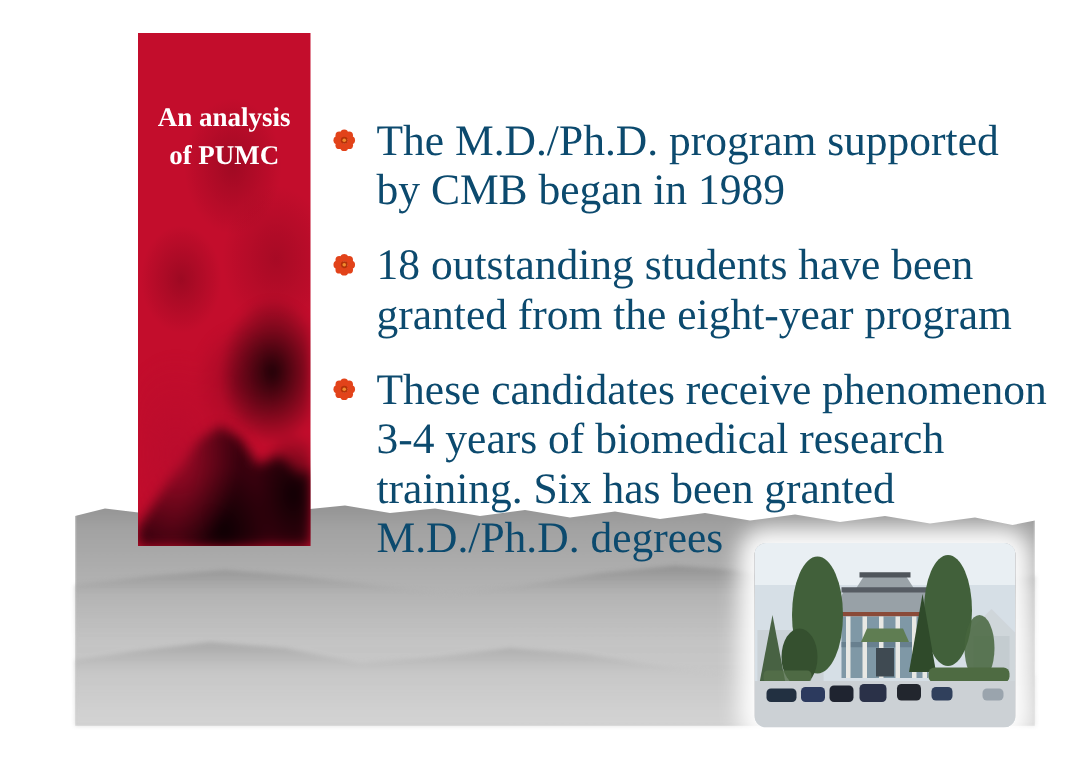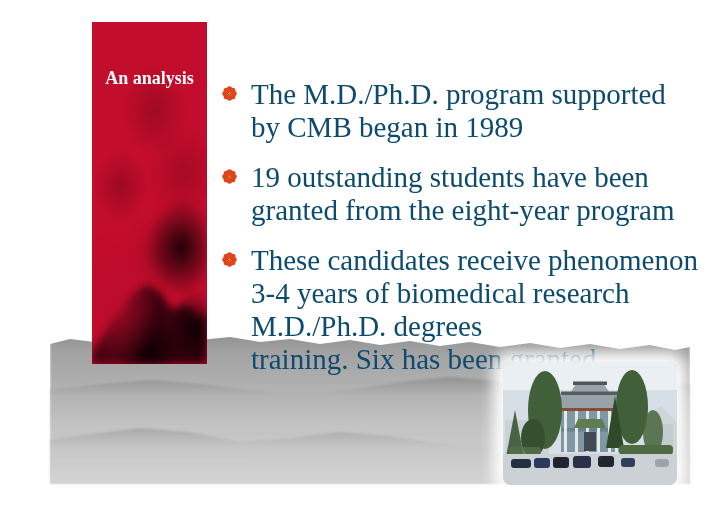--- a/index.html
+++ b/index.html
@@ -79,20 +79,21 @@
 
   <div class="banner">
     <div class="shade"></div>
     <div class="mass-wrap">
         <div class="mass"></div>
       </div>
     <div class="blotches"></div>
     <div class="banner-text">
       <div class="banner-title">
         <div>An analysis</div>
+        <div>of PUMC</div>
       </div>
     </div>
   </div>
 
   <div class="bullets">
 
     <div class="bullet-item">
       <svg class="bullet-glyph" viewBox="0 0 15 15">
         <g fill="#e2431a">
           <circle cx="12.1" cy="7.5" r="2.6"></circle>
@@ -122,21 +123,21 @@
             <circle cx="7.5" cy="2.9" r="2.6"></circle>
           <circle cx="10.75" cy="10.75" r="2.6"></circle>
             <circle cx="4.25" cy="4.25" r="2.6"></circle>
           <circle cx="10.75" cy="4.25" r="2.6"></circle>
             <circle cx="4.25" cy="10.75" r="2.6"></circle>
         </g>
         <circle cx="7.5" cy="7.5" r="2.3" fill="#b53208"></circle>
         <circle cx="7.5" cy="7.5" r="1.2" fill="#f08c2e"></circle>
       </svg>
       <div class="bullet-lines">
-        <div>19 outstanding students have been</div>
+        <div>18 outstanding students have been</div>
         <div>granted from the eight-year program</div>
       </div>
     </div>
 
     <div class="bullet-item">
       <svg class="bullet-glyph" viewBox="0 0 15 15">
         <g fill="#e2431a">
           <circle cx="12.1" cy="7.5" r="2.6"></circle>
             <circle cx="2.9" cy="7.5" r="2.6"></circle>
           <circle cx="7.5" cy="12.1" r="2.6"></circle>
@@ -145,22 +146,22 @@
             <circle cx="4.25" cy="4.25" r="2.6"></circle>
           <circle cx="10.75" cy="4.25" r="2.6"></circle>
             <circle cx="4.25" cy="10.75" r="2.6"></circle>
         </g>
         <circle cx="7.5" cy="7.5" r="2.3" fill="#b53208"></circle>
         <circle cx="7.5" cy="7.5" r="1.2" fill="#f08c2e"></circle>
       </svg>
       <div class="bullet-lines">
         <div>These candidates receive phenomenon</div>
         <div>3-4 years of biomedical research</div>
+        <div>training. Six has been granted</div>
         <div>M.D./Ph.D. degrees</div>
-        <div>training. Six has been granted</div>
       </div>
     </div>
 
   </div>
 
   <div class="photo-wrap">
     <div class="photo">
       <svg width="174" height="123" viewBox="0 0 174 123">
 
         <rect x="0" y="0" width="174" height="123" fill="#d6dfe6"></rect>

